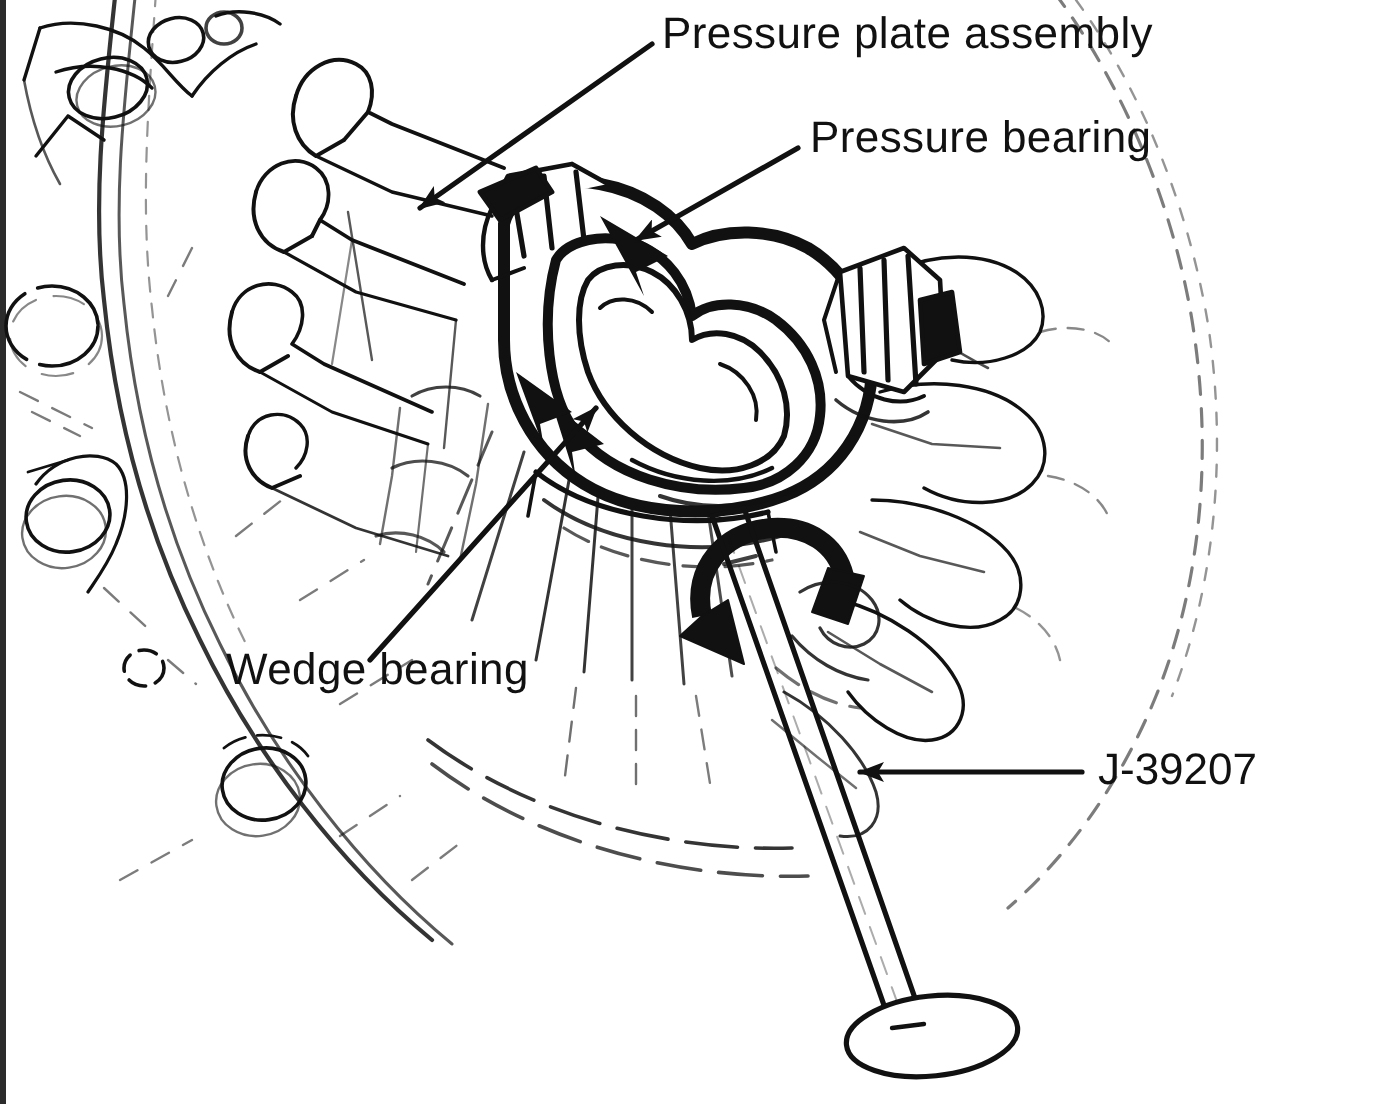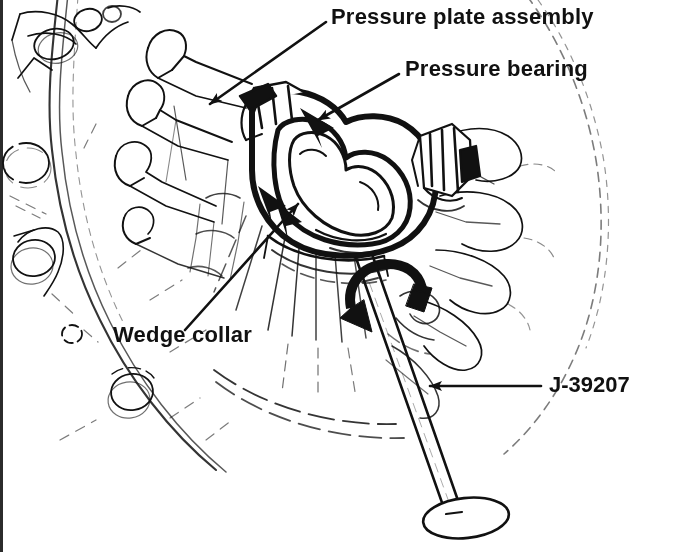--- a/index.html
+++ b/index.html
@@ -22,21 +22,21 @@
     position: absolute;
     left: 0;
     top: 0;
     width: 689px;
     height: 552px;
     display: block;
   }
   .callout-text {
     position: absolute;
     font-family: "Liberation Sans", sans-serif;
-    font-weight: bold;
+    font-weight: normal;
     color: #111111;
     white-space: nowrap;
     letter-spacing: 0.2px;
     line-height: 1;
   }
   #label-pressure-plate {
     left: 331px;
     top: 6px;
     font-size: 22px;
   }
@@ -319,17 +319,17 @@
         <path d="M541,386 L430,386" stroke-width="2.6" marker-end="url(#solidArrow)"></path>
       </g>
 
     </g>
   </svg>
 
   <div class="callout-text" id="label-pressure-plate">Pressure plate assembly</div>
 
   <div class="callout-text" id="label-release-bearing">Pressure bearing</div>
 
-  <div class="callout-text" id="label-wedge-collar">Wedge collar</div>
+  <div class="callout-text" id="label-wedge-collar">Wedge bearing</div>
 
   <div class="callout-text" id="label-tool-number">J-39207</div>
 
 </div>
 
 </body></html>

